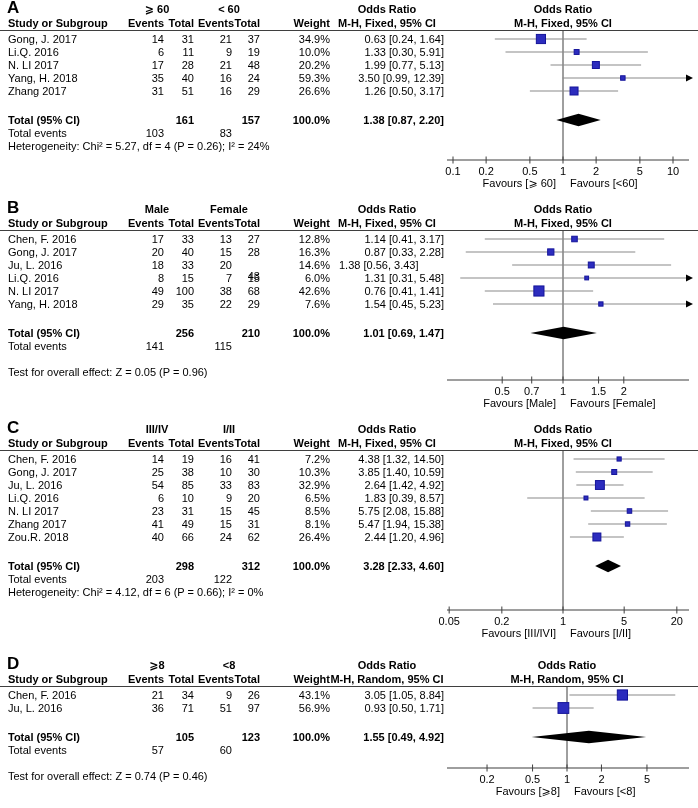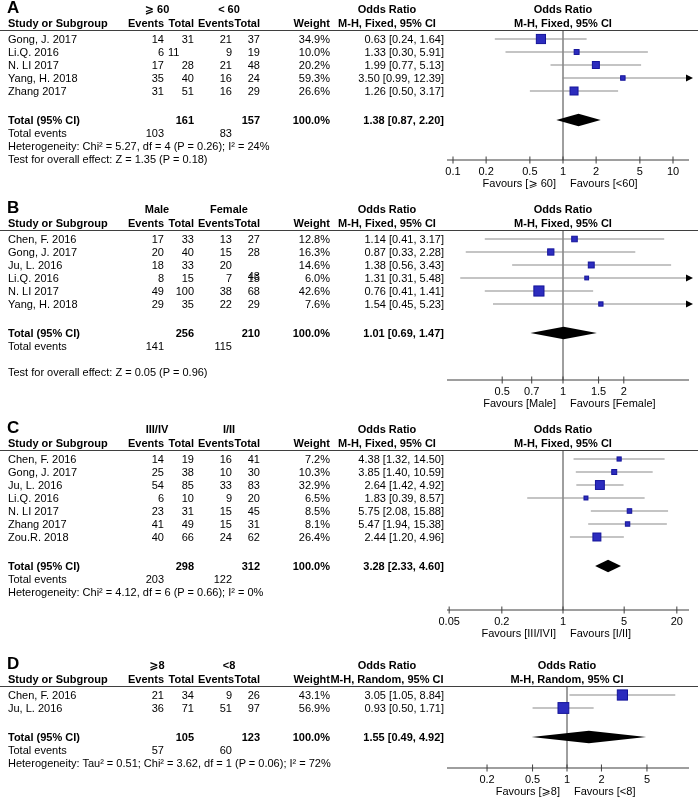--- a/index.html
+++ b/index.html
@@ -42,21 +42,21 @@
         <span class="cell" style="left: 120px; width: 44px; text-align: right;">14</span>
         <span class="cell" style="left: 168px; width: 26px; text-align: right;">31</span>
         <span class="cell" style="left: 198px; width: 34px; text-align: right;">21</span>
         <span class="cell" style="left: 234px; width: 26px; text-align: right;">37</span>
         <span class="cell" style="left: 286px; width: 44px; text-align: right;">34.9%</span>
         <span class="cell" style="left: 339px; width: 105px; text-align: right;">0.63 [0.24, 1.64]</span>
       </div>
       <div class="hline" style="top: 46px;">
         <span class="cell" style="left: 8px; width: 110px; text-align: left;">Li.Q. 2016</span>
         <span class="cell" style="left: 120px; width: 44px; text-align: right;">6</span>
-        <span class="cell" style="left: 168px; width: 26px; text-align: left;">11</span>
+        <span class="cell" style="left: 168px; width: 26px; text-align: right;">11</span>
         <span class="cell" style="left: 198px; width: 34px; text-align: right;">9</span>
         <span class="cell" style="left: 234px; width: 26px; text-align: right;">19</span>
         <span class="cell" style="left: 286px; width: 44px; text-align: right;">10.0%</span>
         <span class="cell" style="left: 339px; width: 105px; text-align: right;">1.33 [0.30, 5.91]</span>
       </div>
       <div class="hline" style="top: 59px;">
         <span class="cell" style="left: 8px; width: 110px; text-align: left;">N. LI 2017</span>
         <span class="cell" style="left: 120px; width: 44px; text-align: right;">17</span>
         <span class="cell" style="left: 168px; width: 26px; text-align: right;">28</span>
         <span class="cell" style="left: 198px; width: 34px; text-align: right;">21</span>
@@ -89,23 +89,20 @@
         <span class="cell b" style="left: 286px; width: 44px; text-align: right;">100.0%</span>
         <span class="cell b" style="left: 339px; width: 105px; text-align: right;">1.38 [0.87, 2.20]</span>
       </div>
       <div class="hline" style="top: 127px;">
         <span class="cell" style="left: 8px; width: 110px; text-align: left;">Total events</span>
         <span class="cell" style="left: 120px; width: 44px; text-align: right;">103</span>
         <span class="cell" style="left: 198px; width: 34px; text-align: right;">83</span>
       </div>
       <div class="hline" style="top: 140px;">
         <span class="cell" style="left: 8px; width: 430px; text-align: left;">Heterogeneity: Chi² = 5.27, df = 4 (P = 0.26); I² = 24%</span>
-      </div>
-      <div class="hline" style="top: 153px;">
-        <span class="cell" style="left: 8px; width: 430px; text-align: left;">Test for overall effect: Z = 1.35 (P = 0.18)</span>
       </div>
       <svg width="252" height="200" class="plot" style="left:446px;top:0">
         <line x1="117" y1="31" x2="117" y2="160" stroke="#3f3f3f" stroke-width="1"></line>
         <line x1="1" y1="160" x2="243" y2="160" stroke="#3f3f3f" stroke-width="1.2"></line>
         <line x1="7" y1="156.5" x2="7" y2="163.5" stroke="#3f3f3f" stroke-width="1"></line>
         <text x="7" y="175" text-anchor="middle" font-size="11" fill="#000000">0.1</text>
         <line x1="40.11329952303794" y1="156.5" x2="40.11329952303794" y2="163.5" stroke="#3f3f3f" stroke-width="1"></line>
         <text x="40.11329952303794" y="175" text-anchor="middle" font-size="11" fill="#000000">0.2</text>
         <line x1="83.88670047696206" y1="156.5" x2="83.88670047696206" y2="163.5" stroke="#3f3f3f" stroke-width="1"></line>
         <text x="83.88670047696206" y="175" text-anchor="middle" font-size="11" fill="#000000">0.5</text>
@@ -170,21 +167,21 @@
         <span class="cell" style="left: 286px; width: 44px; text-align: right;">16.3%</span>
         <span class="cell" style="left: 339px; width: 105px; text-align: right;">0.87 [0.33, 2.28]</span>
       </div>
       <div class="hline" style="top: 59px;">
         <span class="cell" style="left: 8px; width: 110px; text-align: left;">Ju, L. 2016</span>
         <span class="cell" style="left: 120px; width: 44px; text-align: right;">18</span>
         <span class="cell" style="left: 168px; width: 26px; text-align: right;">33</span>
         <span class="cell" style="left: 198px; width: 34px; text-align: right;">20</span>
         <span class="cell" style="left: 234px; width: 26px; text-align: right; margin-top: 11px;">43</span>
         <span class="cell" style="left: 286px; width: 44px; text-align: right;">14.6%</span>
-        <span class="cell" style="left: 339px; width: 105px; text-align: right;">1.38 [0.56, 3.43]</span>
+        <span class="cell" style="left: 339px; width: 105px; text-align: left;">1.38 [0.56, 3.43]</span>
       </div>
       <div class="hline" style="top: 72px;">
         <span class="cell" style="left: 8px; width: 110px; text-align: left;">Li.Q. 2016</span>
         <span class="cell" style="left: 120px; width: 44px; text-align: right;">8</span>
         <span class="cell" style="left: 168px; width: 26px; text-align: right;">15</span>
         <span class="cell" style="left: 198px; width: 34px; text-align: right;">7</span>
         <span class="cell" style="left: 234px; width: 26px; text-align: right;">15</span>
         <span class="cell" style="left: 286px; width: 44px; text-align: right;">6.0%</span>
         <span class="cell" style="left: 339px; width: 105px; text-align: right;">1.31 [0.31, 5.48]</span>
       </div>
@@ -424,22 +421,22 @@
         <span class="cell b" style="left: 168px; width: 26px; text-align: right;">105</span>
         <span class="cell b" style="left: 234px; width: 26px; text-align: right;">123</span>
         <span class="cell b" style="left: 286px; width: 44px; text-align: right;">100.0%</span>
         <span class="cell b" style="left: 339px; width: 105px; text-align: right;">1.55 [0.49, 4.92]</span>
       </div>
       <div class="hline" style="top: 88px;">
         <span class="cell" style="left: 8px; width: 110px; text-align: left;">Total events</span>
         <span class="cell" style="left: 120px; width: 44px; text-align: right;">57</span>
         <span class="cell" style="left: 198px; width: 34px; text-align: right;">60</span>
       </div>
-      <div class="hline" style="top: 101px;">
-        <span class="cell" style="left: 8px; width: 430px; text-align: left;">Heterogeneity: Tau² = 0.51; Chi² = 3.62, df = 1 (P = 0.06); I² = 72%</span>
+      <div class="hline" style="top: 114px;">
+        <span class="cell" style="left: 8px; width: 430px; text-align: left;">Test for overall effect: Z = 0.74 (P = 0.46)</span>
       </div>
       <svg width="252" height="152" class="plot" style="left:446px;top:0">
         <line x1="121" y1="31" x2="121" y2="112" stroke="#3f3f3f" stroke-width="1"></line>
         <line x1="1" y1="112" x2="243" y2="112" stroke="#3f3f3f" stroke-width="1.2"></line>
         <line x1="41.03783150395945" y1="108.5" x2="41.03783150395945" y2="115.5" stroke="#3f3f3f" stroke-width="1"></line>
         <text x="41.03783150395945" y="127" text-anchor="middle" font-size="11" fill="#000000">0.2</text>
         <line x1="86.56216849604056" y1="108.5" x2="86.56216849604056" y2="115.5" stroke="#3f3f3f" stroke-width="1"></line>
         <text x="86.56216849604056" y="127" text-anchor="middle" font-size="11" fill="#000000">0.5</text>
         <line x1="121" y1="108.5" x2="121" y2="115.5" stroke="#3f3f3f" stroke-width="1"></line>
         <text x="121" y="127" text-anchor="middle" font-size="11" fill="#000000">1</text>

